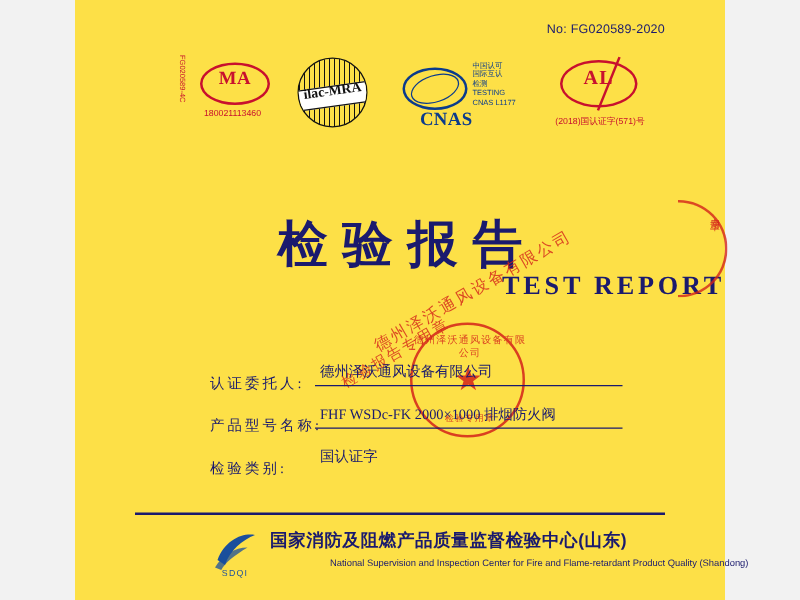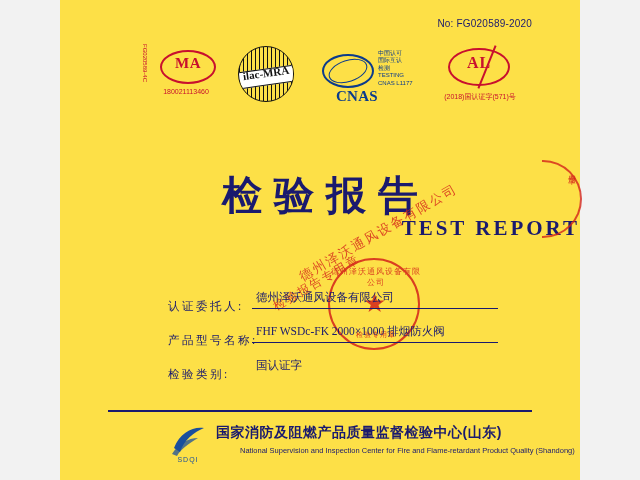--- a/index.html
+++ b/index.html
@@ -256,21 +256,21 @@
     width:36px;text-align:center;
     font-size:7px;color:#1a4f9c;letter-spacing:1px;
   }
   .footer-cn{
     position:absolute;left:156px;top:8px;
     font-size:14px;font-weight:bold;color:#1a1a6e;
     font-family:Liberation Sans, sans-serif;
     letter-spacing:.5px;white-space:nowrap;
   }
   .footer-en{
-    position:absolute;left:148px;top:30px;
+    position:absolute;left:172px;top:30px;
     font-size:7.5px;color:#1a1a6e;
     white-space:nowrap;
     padding-left:32px;
   }
 </style>
 </head>
 <body>
 
 <div class="page">
 

